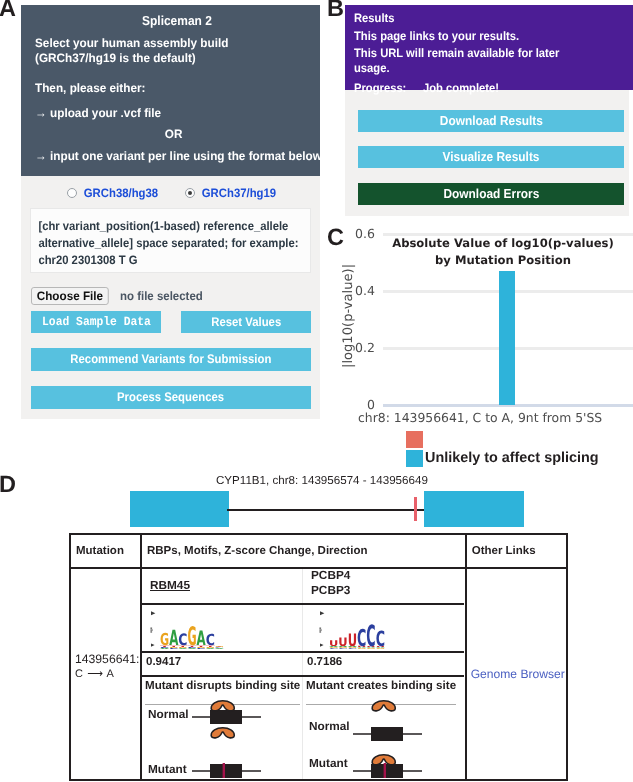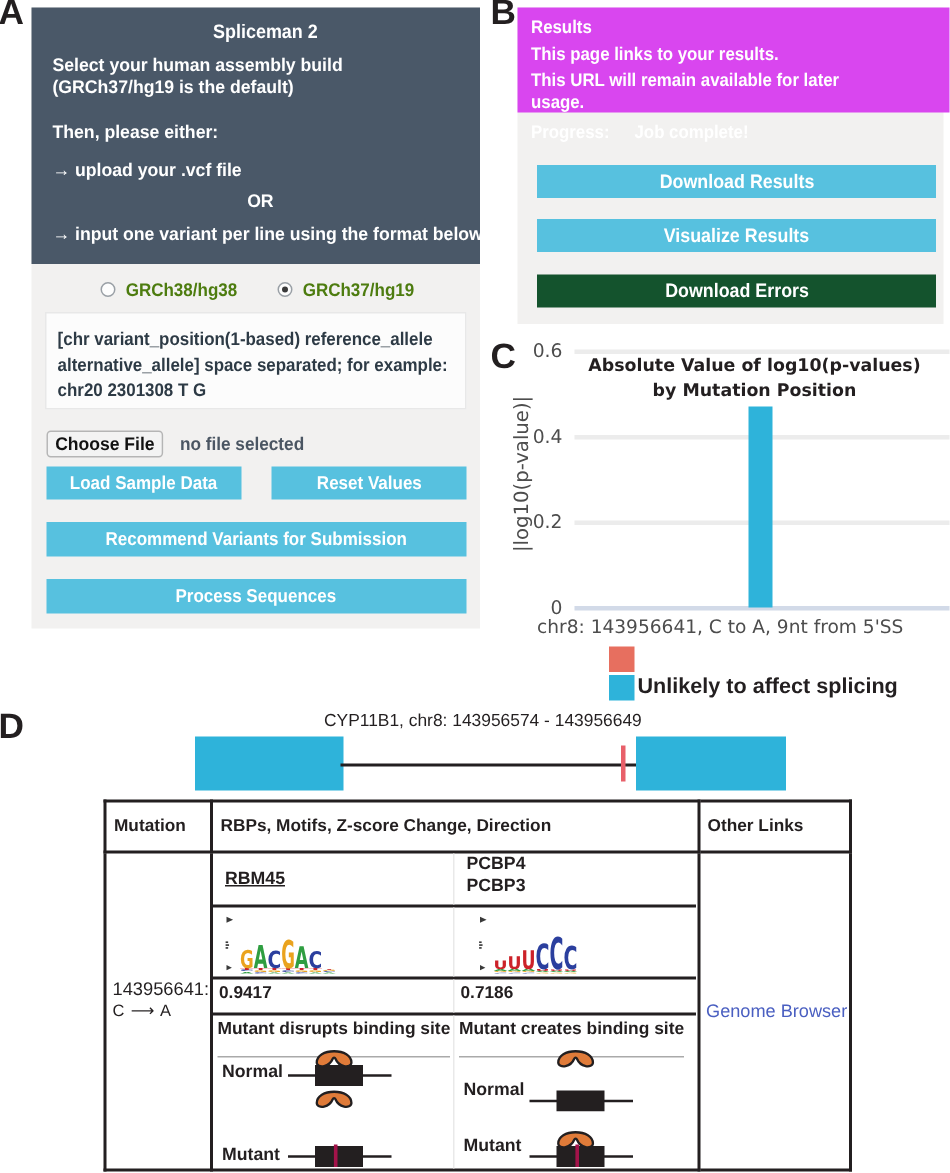--- a/index.html
+++ b/index.html
@@ -6,37 +6,37 @@
   body{width:633px;height:782px;background:#ffffff;font-family:"Liberation Sans",sans-serif;overflow:hidden;-webkit-font-smoothing:antialiased;text-rendering:geometricPrecision;}
   .page{position:absolute;left:0;top:0;width:633px;height:782px;background:#fff;}
   .plabel{position:absolute;font-weight:bold;color:#231f20;font-size:23.5px;line-height:17px;font-family:"Liberation Sans",sans-serif;}
 
   
   #panelA{position:absolute;left:21px;top:5px;width:299px;height:414px;background:#f2f1f0;}
   #aHeader{position:absolute;left:0;top:0;width:299px;height:171px;background:#4a5868;color:#fff;}
   #aTitle{position:absolute;left:6px;top:8px;width:299px;text-align:center;font-weight:bold;font-size:13px;}
   #aTitle>span{display:inline-block;transform:scaleX(0.92);}
   .ahl{position:absolute;font-weight:bold;font-size:12.2px;color:#fff;white-space:nowrap;transform:scaleX(0.965);transform-origin:left center;}
-  .radiorow{position:absolute;left:2px;top:181px;width:299px;text-align:center;font-size:12.2px;font-weight:bold;color:#4d7c0f;}
+  .radiorow{position:absolute;left:2px;top:181px;width:299px;text-align:center;font-size:12.2px;font-weight:bold;color:#1d4ed8;}
   .radiorow>span>span:last-child{display:inline-block;transform:scaleX(0.93);}
   .rad{display:inline-block;width:8px;height:8px;border:1px solid #9aa0a6;border-radius:50%;background:#fdfdfd;vertical-align:-1px;margin-right:4px;position:relative;}
   .rad.on::after{content:"";position:absolute;left:2px;top:2px;width:4px;height:4px;border-radius:50%;background:#3a3a3a;}
   #aExample{position:absolute;left:9px;top:203px;width:279px;height:63px;background:#fcfcfc;border:1px solid #e8e8e8;}
   #aExample p{margin:0;padding:9px 8px 0 8px;font-size:12.2px;font-weight:bold;color:#2d3a45;line-height:17px;white-space:nowrap;transform:scaleX(0.925);transform-origin:left top;}
   #fileRow{position:absolute;left:10px;top:282px;font-size:12.2px;font-weight:bold;color:#3b3b3b;}
   #chooseFile{display:inline-block;border:1px solid #b5b5b5;border-radius:3px;background:#f3f3f3;padding:1px 5px 1px 5px;color:#111;transform:scaleX(0.96);transform-origin:left center;}
   #noFile{display:inline-block;margin-left:8px;color:#4b5663;transform:scaleX(0.94);transform-origin:left center;}
   .btn{position:absolute;background:#57c1df;color:#fff;font-weight:bold;font-size:12.4px;text-align:center;}
   .btn,.bbtn{overflow:hidden;}
   .btn>*,.bbtn>*{display:inline-block;}
   .btxt{display:inline-block;transform:scaleX(0.915);}
 
   
   #panelB{position:absolute;left:345px;top:5px;width:284px;height:211px;background:#f2f1f0;}
-  #bHeader{position:absolute;left:0;top:0;width:288px;height:70px;background:#d946ef;color:#fff;}
+  #bHeader{position:absolute;left:0;top:0;width:288px;height:85px;background:#4c1d95;color:#fff;}
   .bl{position:absolute;font-weight:bold;font-size:12.2px;color:#fff;white-space:nowrap;transform:scaleX(0.92);transform-origin:left center;}
   .bbtn{position:absolute;left:13px;width:266px;height:22px;color:#fff;font-weight:bold;font-size:13px;text-align:center;}
 
   
   #panelC{position:absolute;left:330px;top:222px;width:303px;height:246px;}
   .ctick{position:absolute;font-size:12.5px;color:#4d4d4d;text-align:right;font-family:"DejaVu Sans",sans-serif;}
   .cgrid{position:absolute;height:3px;background:#ececec;}
   .cgrid0{position:absolute;height:3px;background:#d2dae8;}
   #cTitle{position:absolute;text-align:center;font-weight:bold;font-size:11.6px;color:#231f20;line-height:16.5px;font-family:"DejaVu Sans",sans-serif;}
   #cYlab{position:absolute;transform:rotate(-90deg);transform-origin:left top;font-size:13.1px;color:#4d4d4d;white-space:nowrap;font-family:"DejaVu Sans",sans-serif;}
@@ -91,21 +91,21 @@
     </div>
 
     <div id="aExample">
       <p><span>[chr variant_position(1-based) reference_allele</span><br><span>alternative_allele] space separated; for example:</span><br><span>chr20 2301308 T G</span></p>
     </div>
 
     <div id="fileRow">
       <span id="chooseFile">Choose File</span><span id="noFile">no file selected</span>
     </div>
 
-    <div class="btn" style="left:10px;top:306px;width:130px;height:22px;line-height:22px;"><span class="btxt">Load Sample Data</span></div>
+    <div class="btn" style="left:10px;top:306px;width:130px;height:22px;line-height:22px;font-family:Liberation Mono, monospace;"><span class="btxt">Load Sample Data</span></div>
     <div class="btn" style="left:160px;top:306px;width:130px;height:22px;line-height:22px;"><span class="btxt">Reset Values</span></div>
     <div class="btn" style="left:10px;top:343px;width:280px;height:23px;line-height:23px;"><span class="btxt">Recommend Variants for Submission</span></div>
     <div class="btn" style="left:10px;top:381px;width:280px;height:23px;line-height:23px;"><span class="btxt">Process Sequences</span></div>
   </div>
 
   <div class="plabel" style="left:327px;top:0px;">B</div>
   <div id="panelB">
     <div id="bHeader">
       <div class="bl" style="left:9px;top:6px;">Results</div>
       <div class="bl" style="left:9px;top:24px;">This page links to your results.</div>

